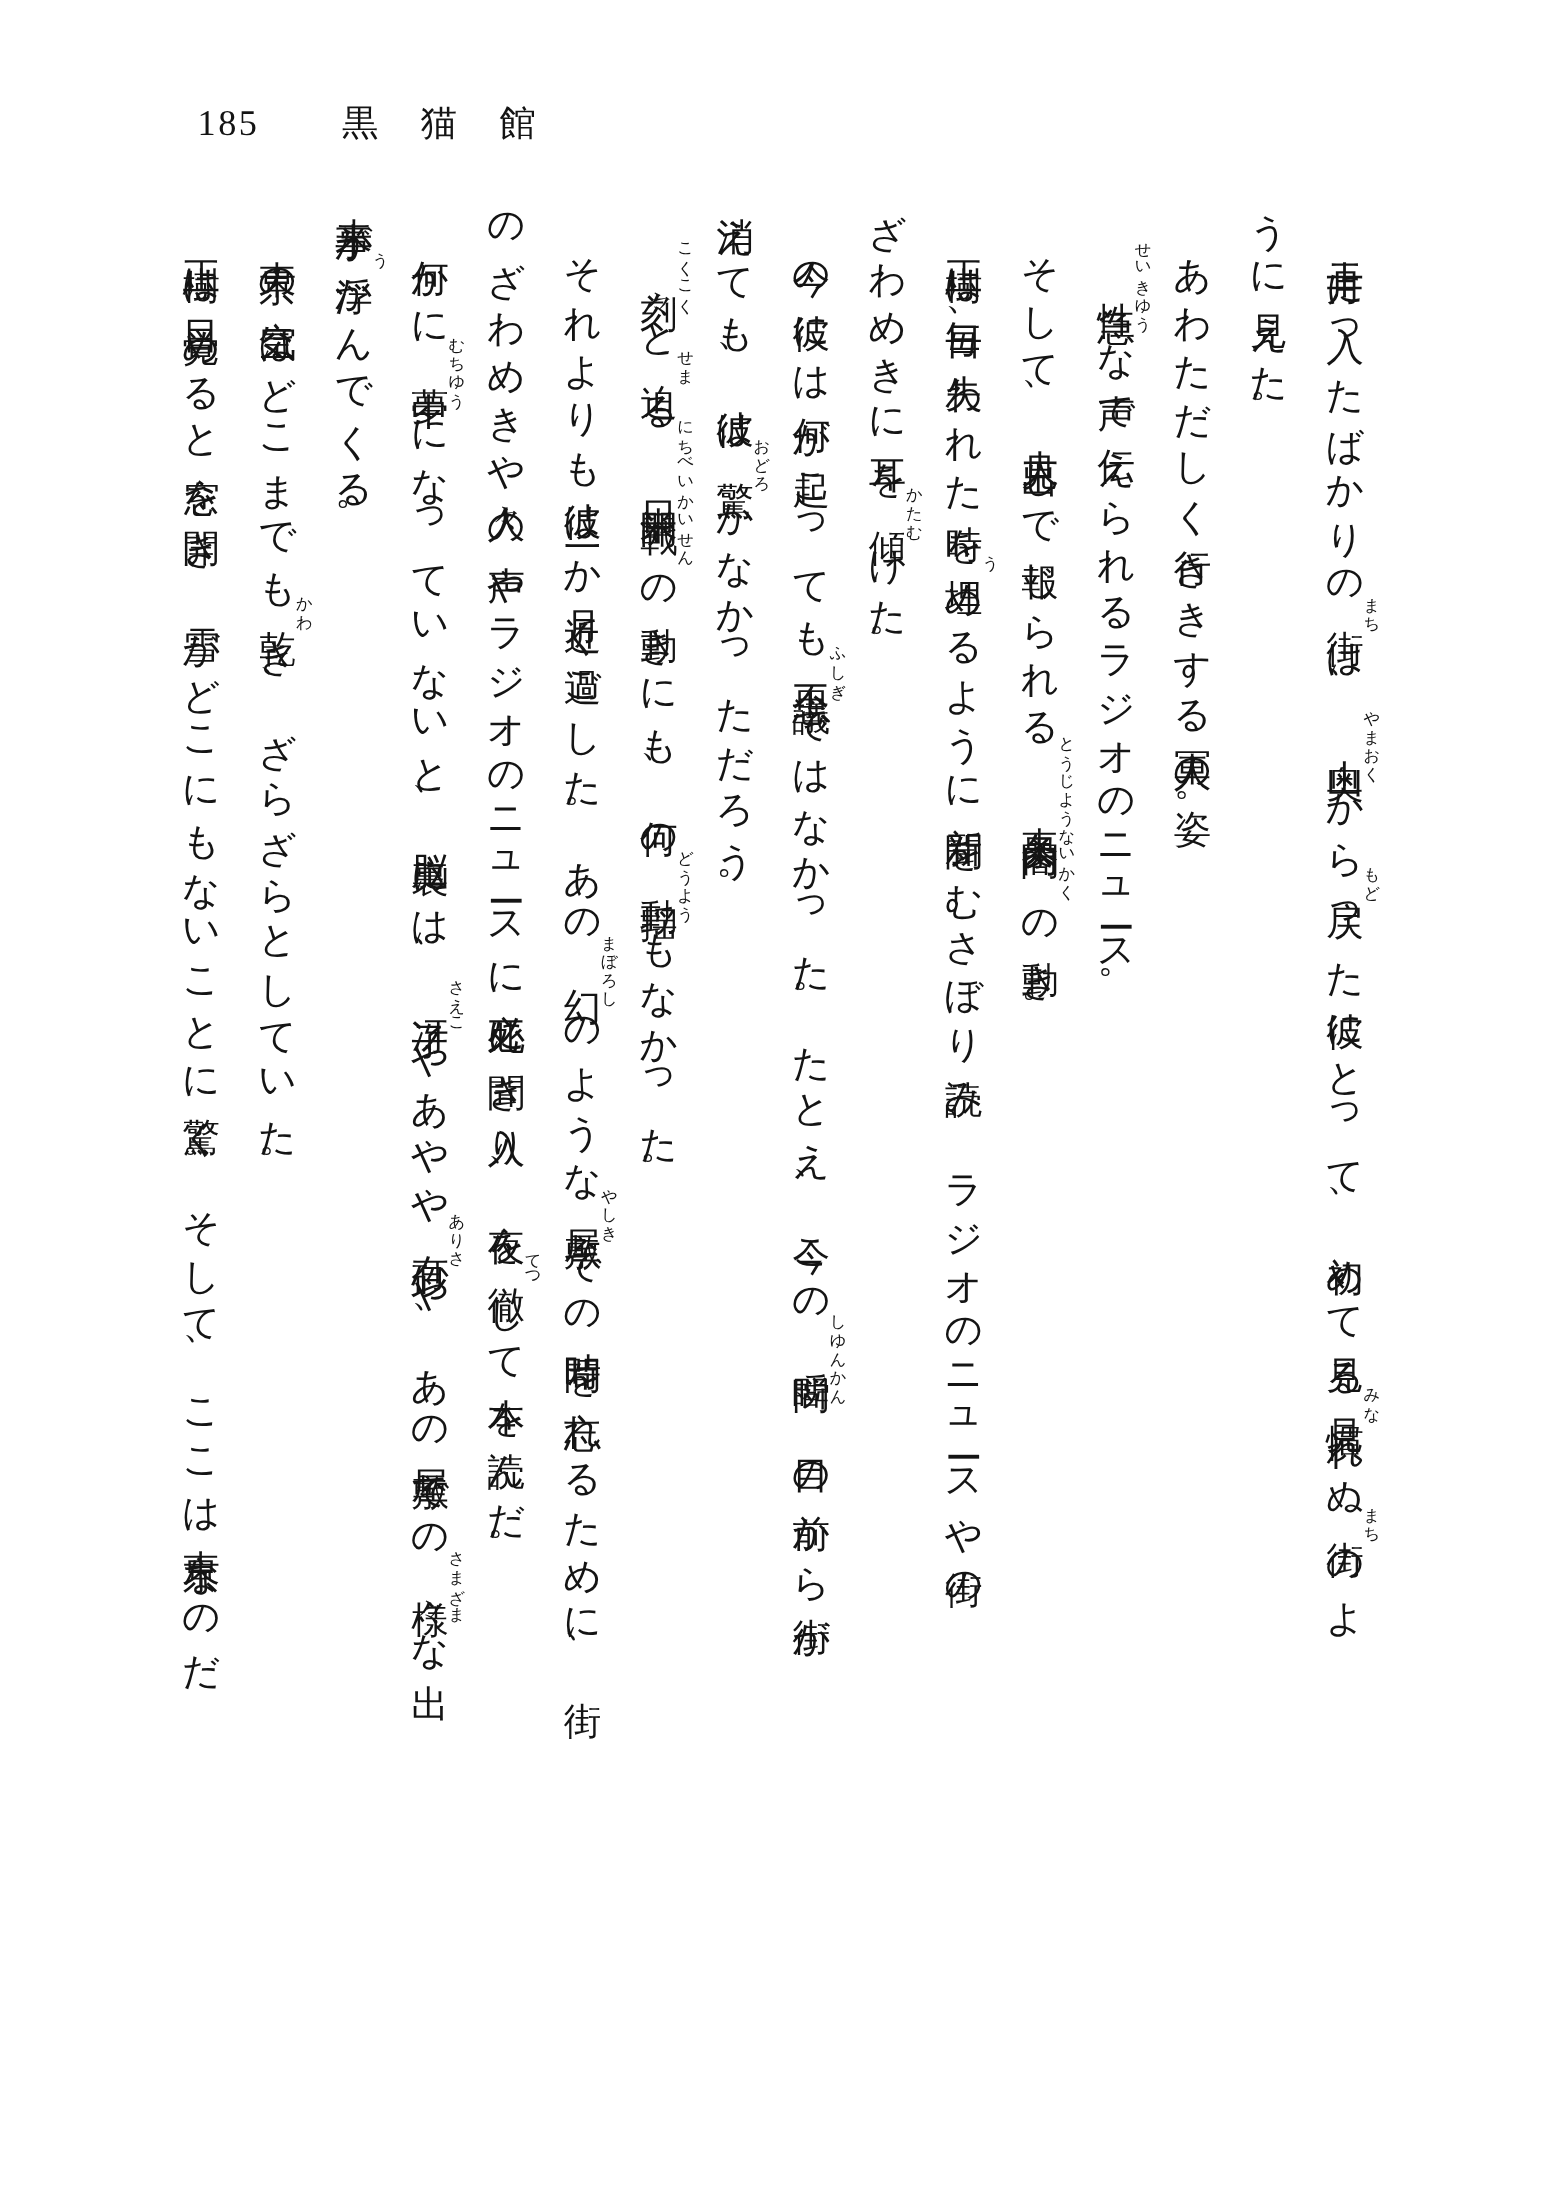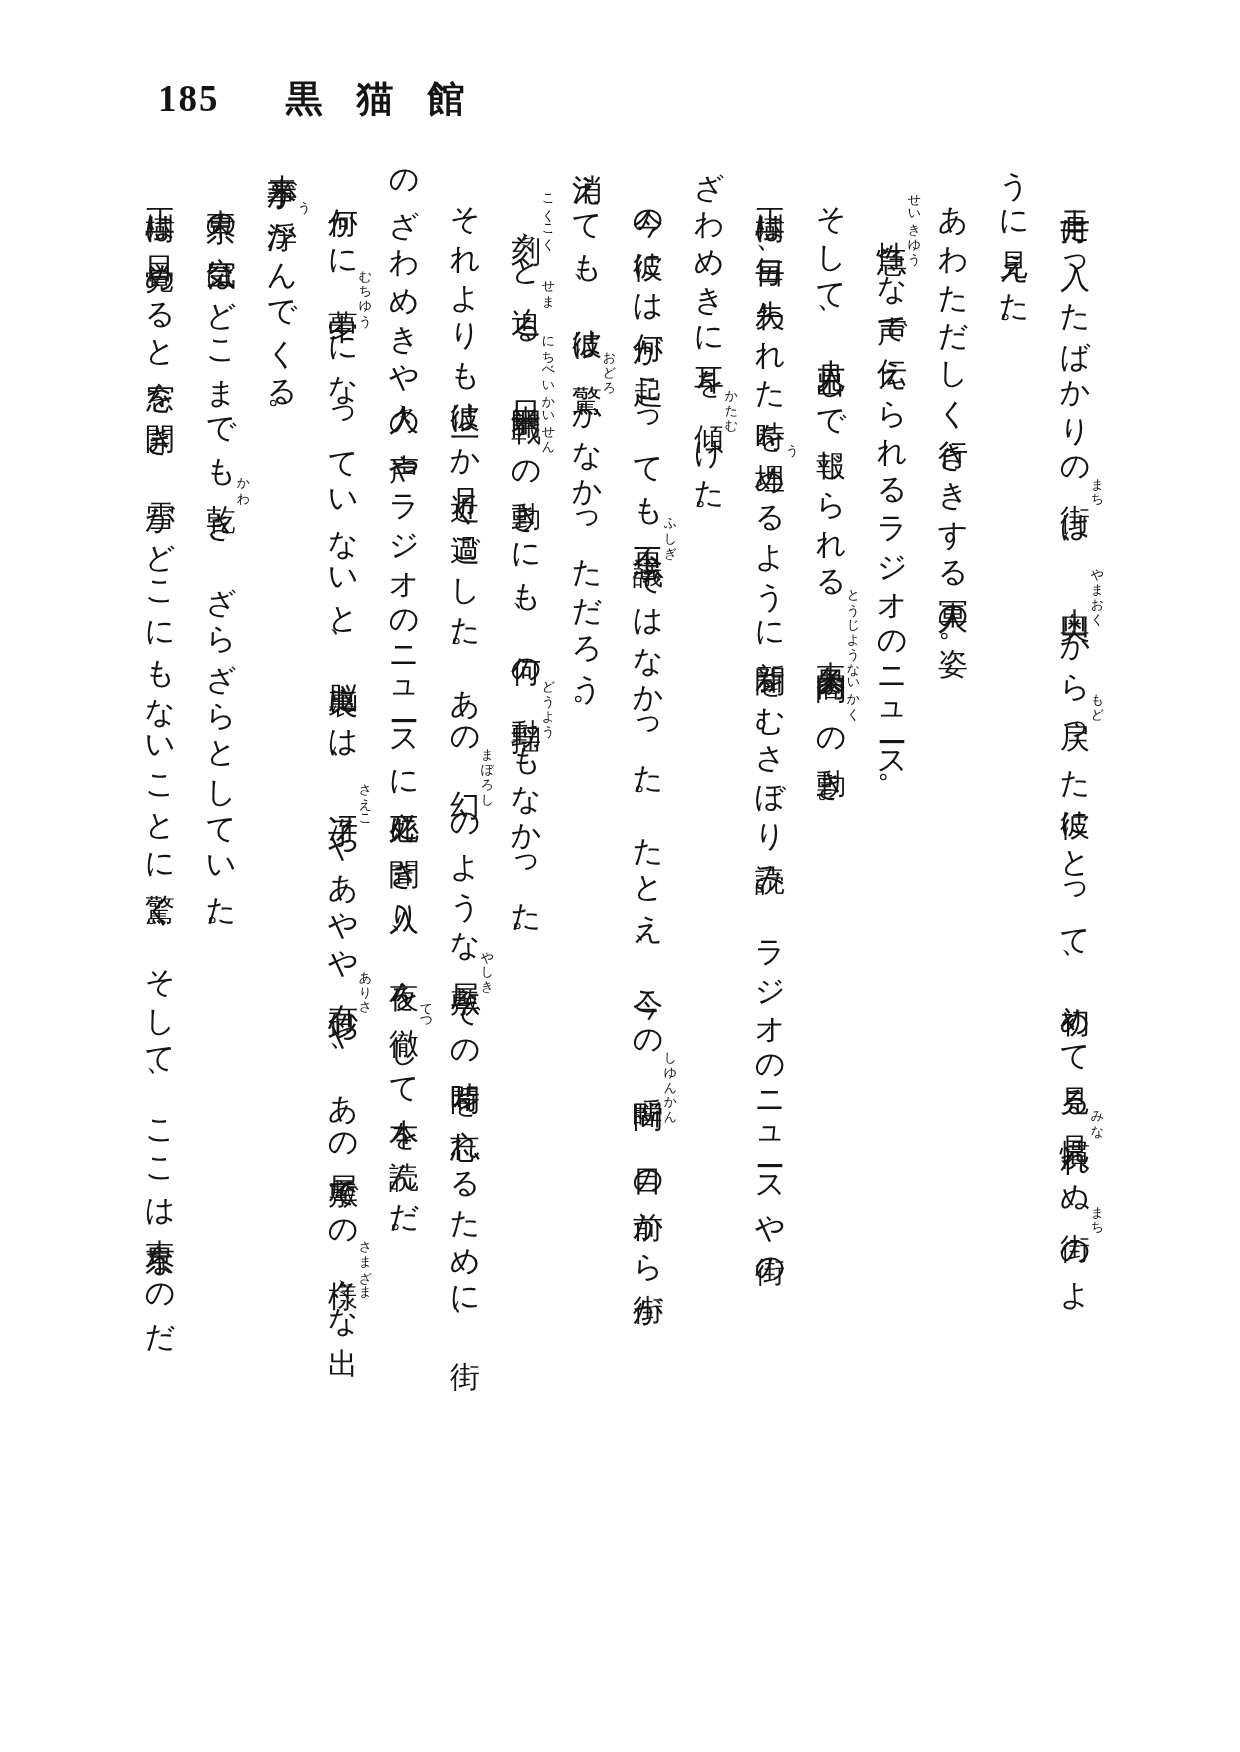--- a/index.html
+++ b/index.html
@@ -14,24 +14,23 @@
     background: #ffffff;
     overflow: hidden;
     font-family: "Liberation Serif", "DejaVu Serif", serif;
     color: #141414;
   }
   
   .running-header {
     position: absolute;
     top: 82px;
     left: 158px;
-    font-size: 37px;
+    font-size: 29px;
     line-height: 34px;
     white-space: nowrap;
-    font-weight: bold;
   }
   .page-number {
     display: inline-block;
     margin-right: 66px;
     letter-spacing: 2px;
   }
   .book-title {
     display: inline-block;
     letter-spacing: 34px;
   }

